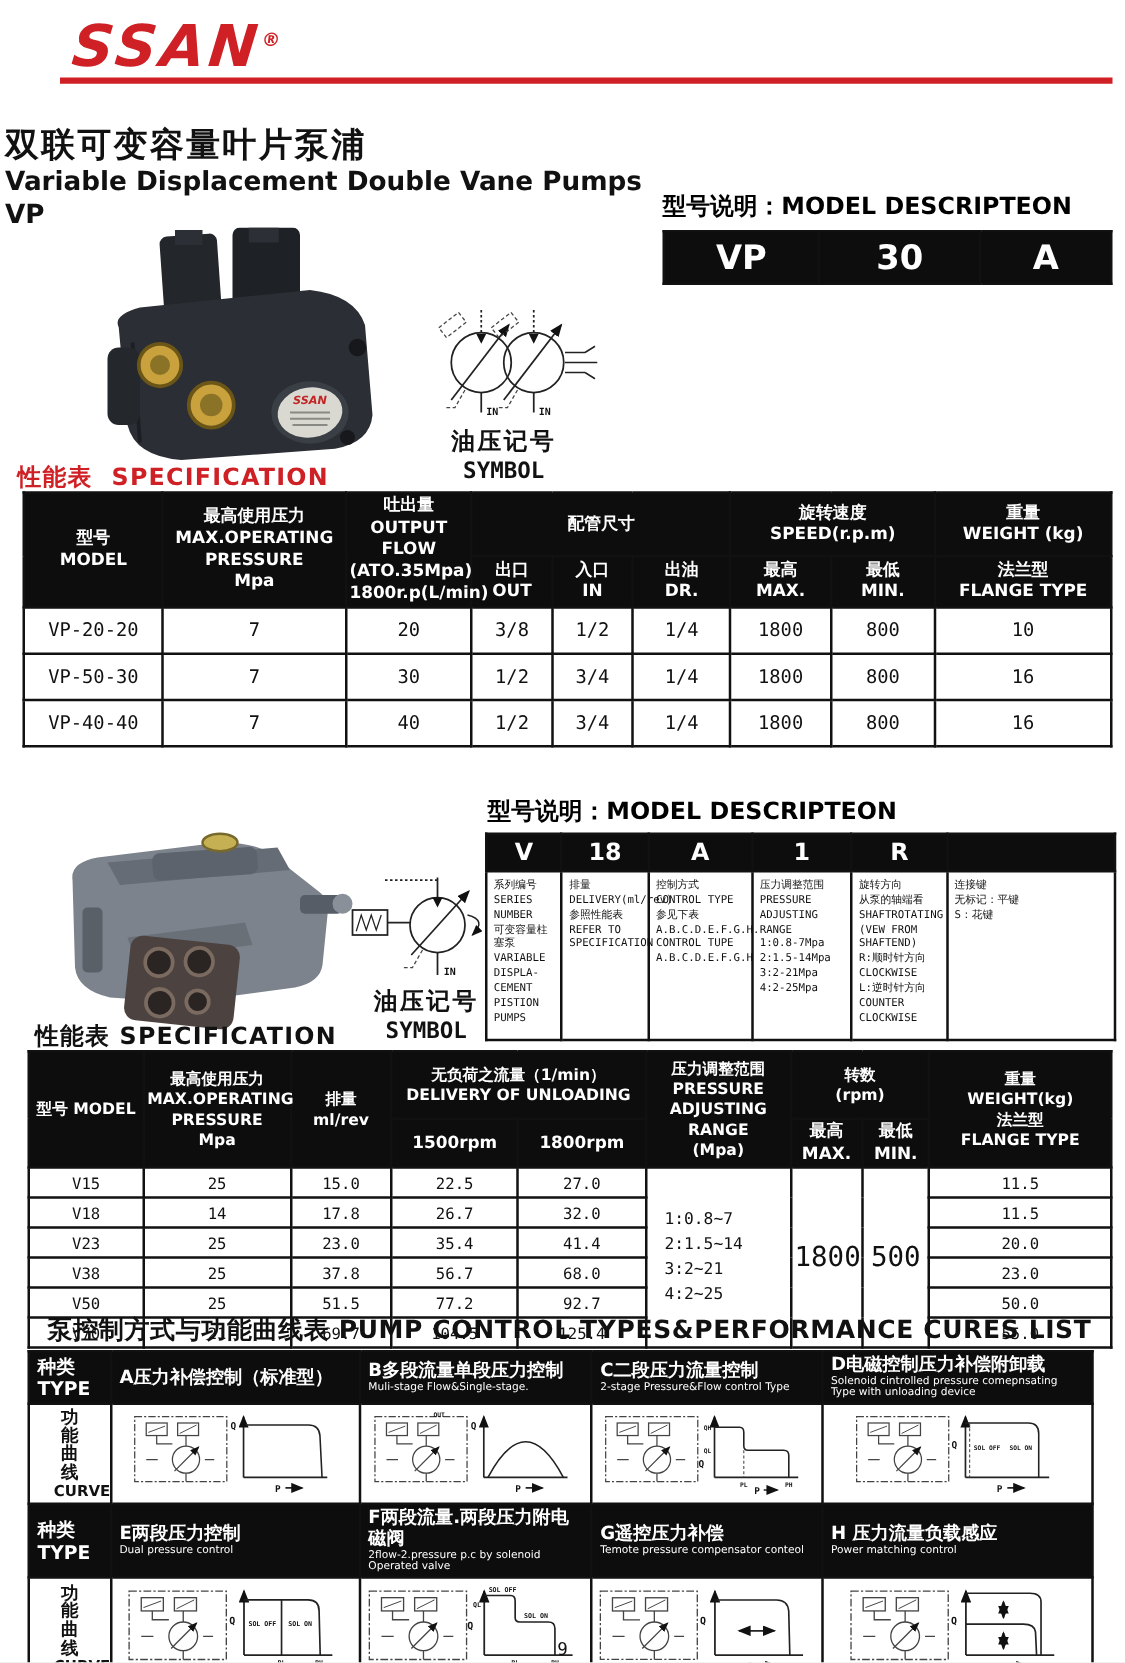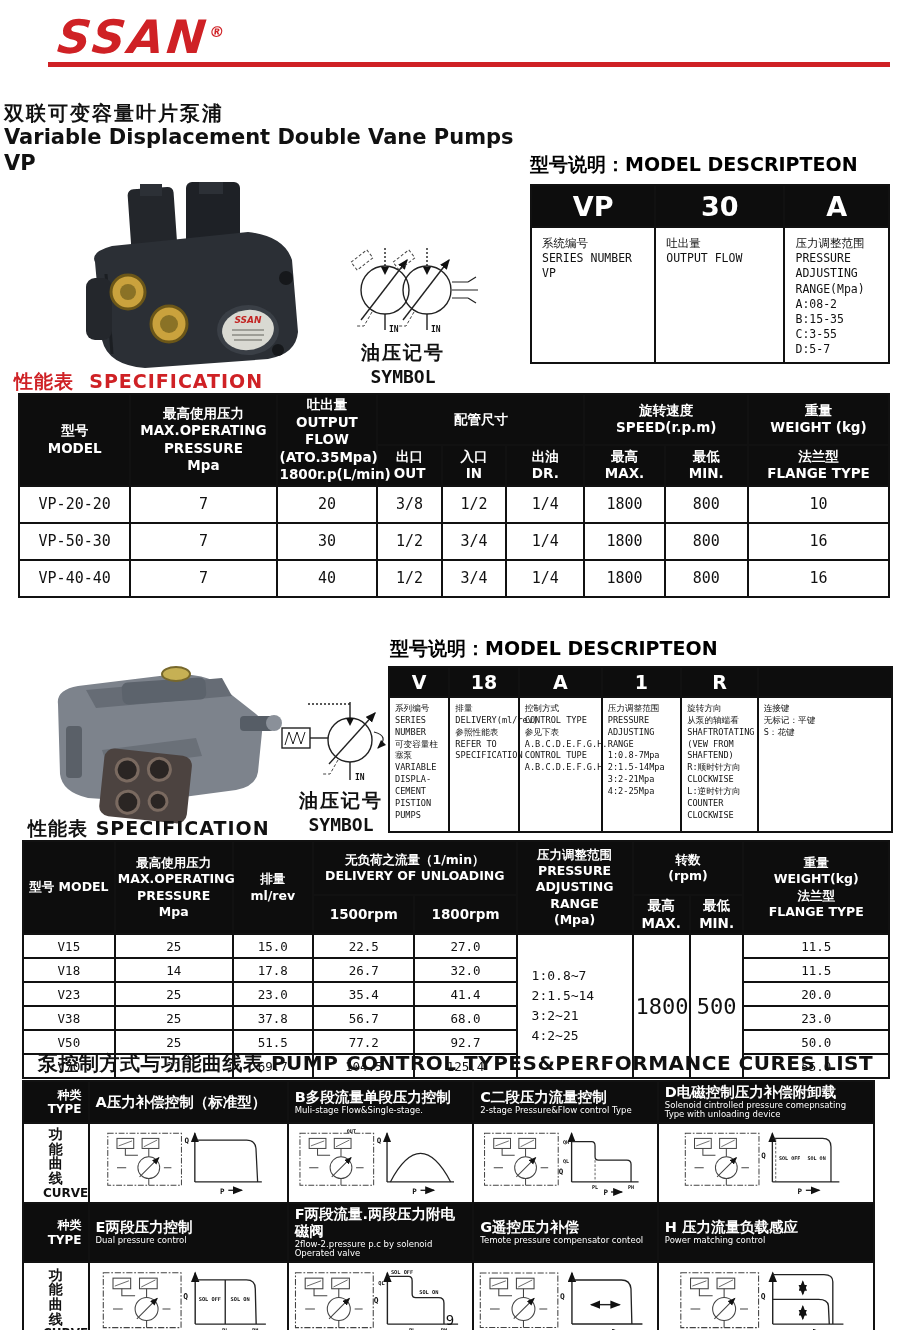--- a/index.html
+++ b/index.html
@@ -10,21 +10,21 @@
   .ml{white-space:pre-line;}
 
   
   .logo{left:58px;top:10px;font-size:46px;font-weight:bold;font-style:italic;
         letter-spacing:3px;color:#cf2125;transform:skewX(-6deg);}
   .logo sup{font-size:15px;font-style:normal;letter-spacing:0;}
   .main-title{left:270px;top:16px;font-size:35px;font-weight:bold;color:#cf2125;letter-spacing:1px;}
   .hrule{left:48px;top:62px;width:842px;height:5px;background:#cf2125;}
 
   
-  .sec-cn{font-size:20px;font-weight:bold;letter-spacing:2px;line-height:1.1;}
+  .sec-cn{font-size:27px;font-weight:bold;letter-spacing:2px;line-height:1.1;}
   .sec-en{font-size:21px;font-weight:bold;line-height:1.25;}
   .desc-title{font-size:19px;font-weight:bold;color:#000000;}
   .spec-title{font-size:19px;font-weight:bold;letter-spacing:1px;}
 
   
   table{border-collapse:collapse;table-layout:fixed;}
   .bt{border:2.5px solid #111;}
   .bt th,.bt td{border:2px solid #111;text-align:center;vertical-align:middle;padding:1px 2px;}
   .bt th{background:#0d0d0d;color:#fff;font-weight:bold;}
   .hdr-cell{font-size:13.5px;line-height:1.3;}
@@ -48,21 +48,21 @@
   .spec2{width:868px;}
   .spec2 thead tr:first-child th{height:50px;font-size:12.5px;}
   .spec2 thead tr:last-child th{height:32px;}
   .spec2 tbody td{height:20px;font-size:12.5px;}
   .range-cell{text-align:left !important;padding-left:14px !important;font-size:13px !important;line-height:1.55;}
   .big-num{font-size:22px !important;}
 
   
   .ctl{width:853px;}
   .ctl th{text-align:left;padding:2px 6px;}
-  .ctl .type-th{text-align:right;font-size:12px;line-height:1.2;}
+  .ctl .type-th{text-align:left;font-size:15px;line-height:1.2;}
   .ctl .cn-line{font-size:14.5px;font-weight:bold;line-height:1.15;}
   .ctl .en-line{font-size:8.5px;font-weight:normal;line-height:1.15;white-space:pre-line;}
   .ctl td.curve-cell{background:#fff;padding:1px;}
   .curve-lbl-cn{font-size:14px;font-weight:bold;line-height:1.05;}
   .curve-lbl-en{font-size:12px;font-weight:bold;margin-left:17px;}
   .ctl-title{font-size:20px;font-weight:bold;letter-spacing:0.5px;}
 
   
   .sym-cap-cn{font-size:19px;font-weight:bold;text-align:center;letter-spacing:2px;}
   .sym-cap-en{font-size:18px;font-weight:bold;text-align:center;font-family:"DejaVu Sans Mono",monospace;}
@@ -158,35 +158,20 @@
     <colgroup>
         <col style="width:34.7%">
         <col style="width:36.1%">
         <col style="width:29.2%">
       </colgroup>
     <tbody>
         <tr>
       <th>VP</th>
       <th>30</th>
       <th>A</th>
-    </tr>
-    <tr>
-      <td class="ml">系统编号
-SERIES NUMBER
-VP</td>
-      <td class="ml">吐出量
-OUTPUT FLOW</td>
-      <td class="ml">压力调整范围
-PRESSURE
-ADJUSTING
-RANGE(Mpa)
-A:08-2
-B:15-35
-C:3-55
-D:5-7</td>
     </tr>
   </tbody>
     </table>
 
   <div class="abs spec-title" style="left:14px;top:369px;">
     <span class="red">性能表</span>&nbsp;&nbsp;<span class="red">SPECIFICATION</span>
   </div>
   <table class="abs bt spec1" style="left:18px;top:393px;">
     <colgroup>
       <col style="width:12.8%">

